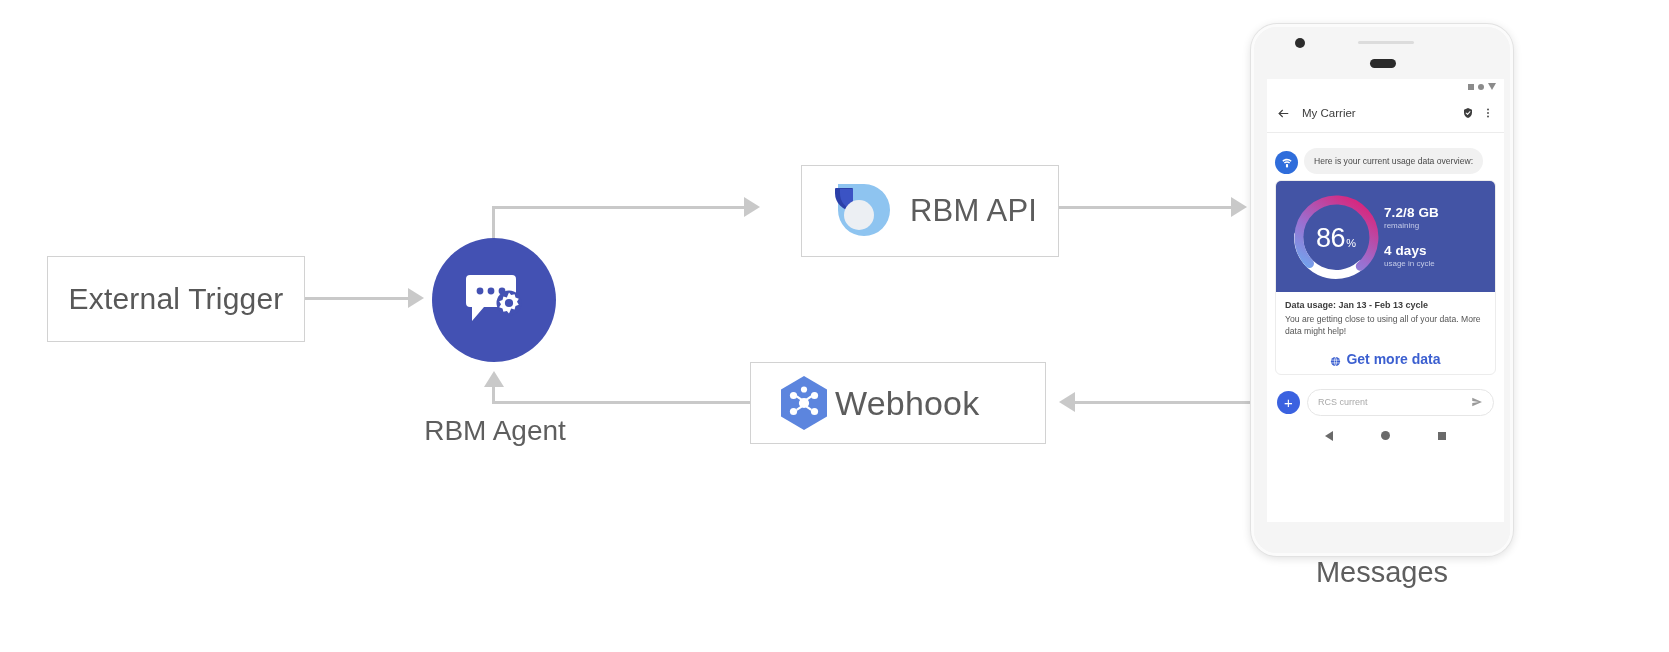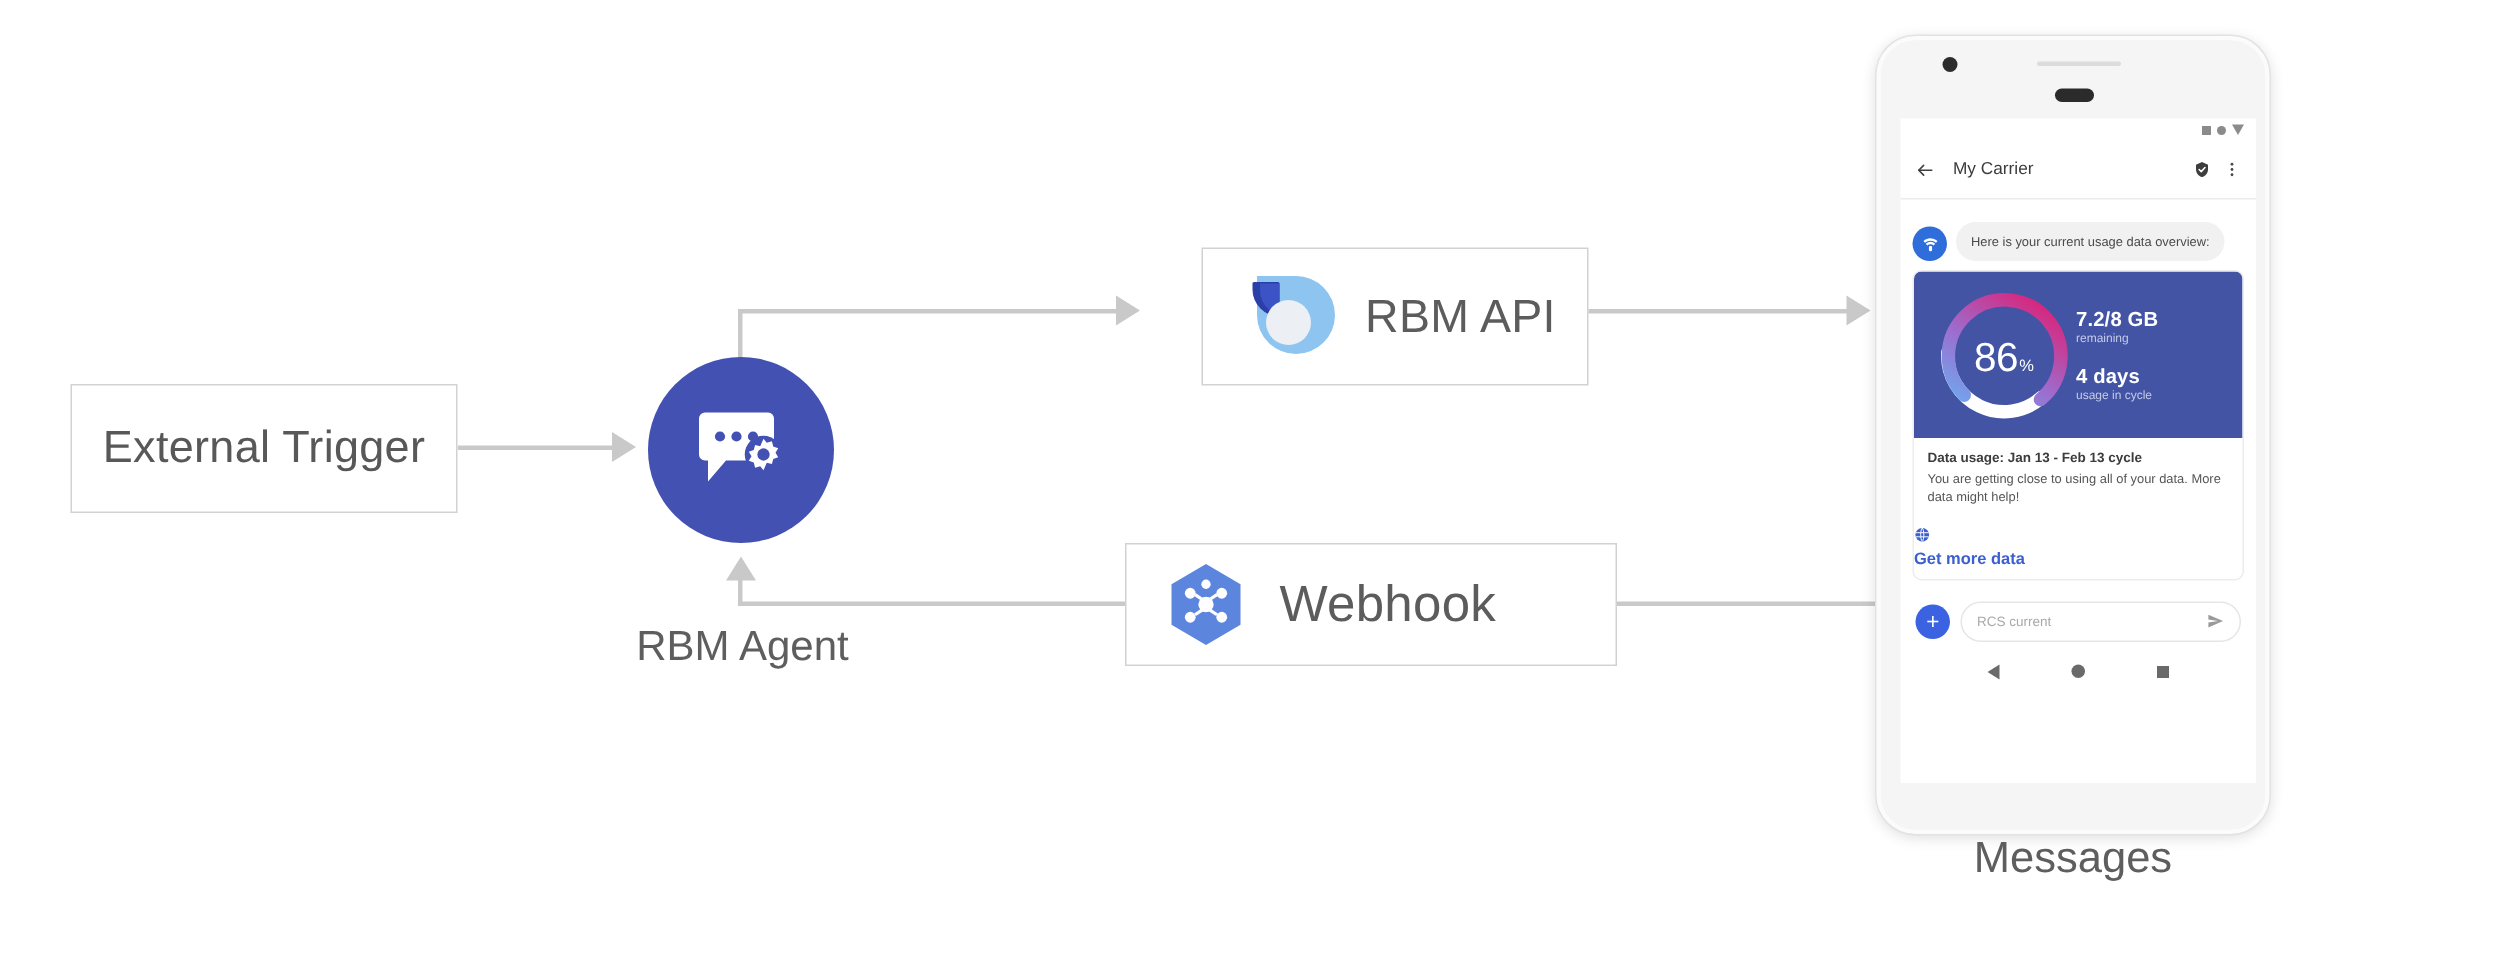--- a/index.html
+++ b/index.html
@@ -21,21 +21,21 @@
 
   
   #external-trigger{left:47px;top:256px;width:258px;height:86px;justify-content:center;}
   #external-trigger .node-label{font-size:30px;color:#585858;}
 
   
   #rbm-api-box{left:770px;top:165px;width:258px;height:92px;padding-left:22px;gap:20px;margin-left:31px;}
   #rbm-api-box .node-label{font-size:31px;}
 
   
-  #webhook-box{left:750px;top:362px;width:328px;height:82px;padding-left:22px;gap:18px;}
+  #webhook-box{left:750px;top:362px;width:296px;height:82px;padding-left:22px;}
   #webhook-box .node-label{font-size:34px;}
 
   
   #rbm-agent-circle{
     left:432px;top:238px;width:124px;height:124px;border-radius:50%;
     background:#4351b3;display:flex;align-items:center;justify-content:center;
   }
   #rbm-agent-label{
     left:412px;top:415px;width:166px;text-align:center;
     font-size:28px;color:#5e5e5e;font-weight:300;
@@ -112,22 +112,22 @@
   #gauge-sym{font-size:11px;font-weight:400;margin-left:1px;}
   #card-stats{flex:1;text-align:left;color:#fff;padding-right:12px;}
   .stat-big{font-size:13.5px;font-weight:700;letter-spacing:.1px;}
   .stat-small{font-size:8px;color:#c4cbe8;margin-top:1px;}
   .stat-gap{height:13px;}
 
   #card-body{padding:8px 9px 5px 9px;}
   #card-title{font-size:9px;font-weight:700;color:#3c3c3c;}
   #card-desc{font-size:8.6px;color:#555;line-height:1.44;margin-top:3px;}
   #card-action{
-    display:flex;align-items:flex-start;justify-content:center;gap:5px;
-    padding:8px 0 7px 0;font-size:11px;color:#3b5fd0;font-weight:600;flex-direction:column;
+    display:flex;align-items:flex-end;justify-content:center;gap:5px;
+    padding:8px 0 7px 0;font-size:14px;color:#3b5fd0;font-weight:600;
   }
 
   #composer{display:flex;align-items:center;gap:7px;padding:8px 10px 6px 10px;background:#fff;}
   #plus-btn{
     width:23px;height:23px;border-radius:50%;background:#3b62e0;flex:0 0 23px;
     display:flex;align-items:center;justify-content:center;color:#fff;font-size:15px;line-height:1;
   }
   #rcs-input{
     flex:1;height:25px;border:1px solid #e6e6e6;border-radius:14px;display:flex;align-items:center;
     padding:0 10px;font-size:9px;color:#a9a9a9;justify-content:space-between;

